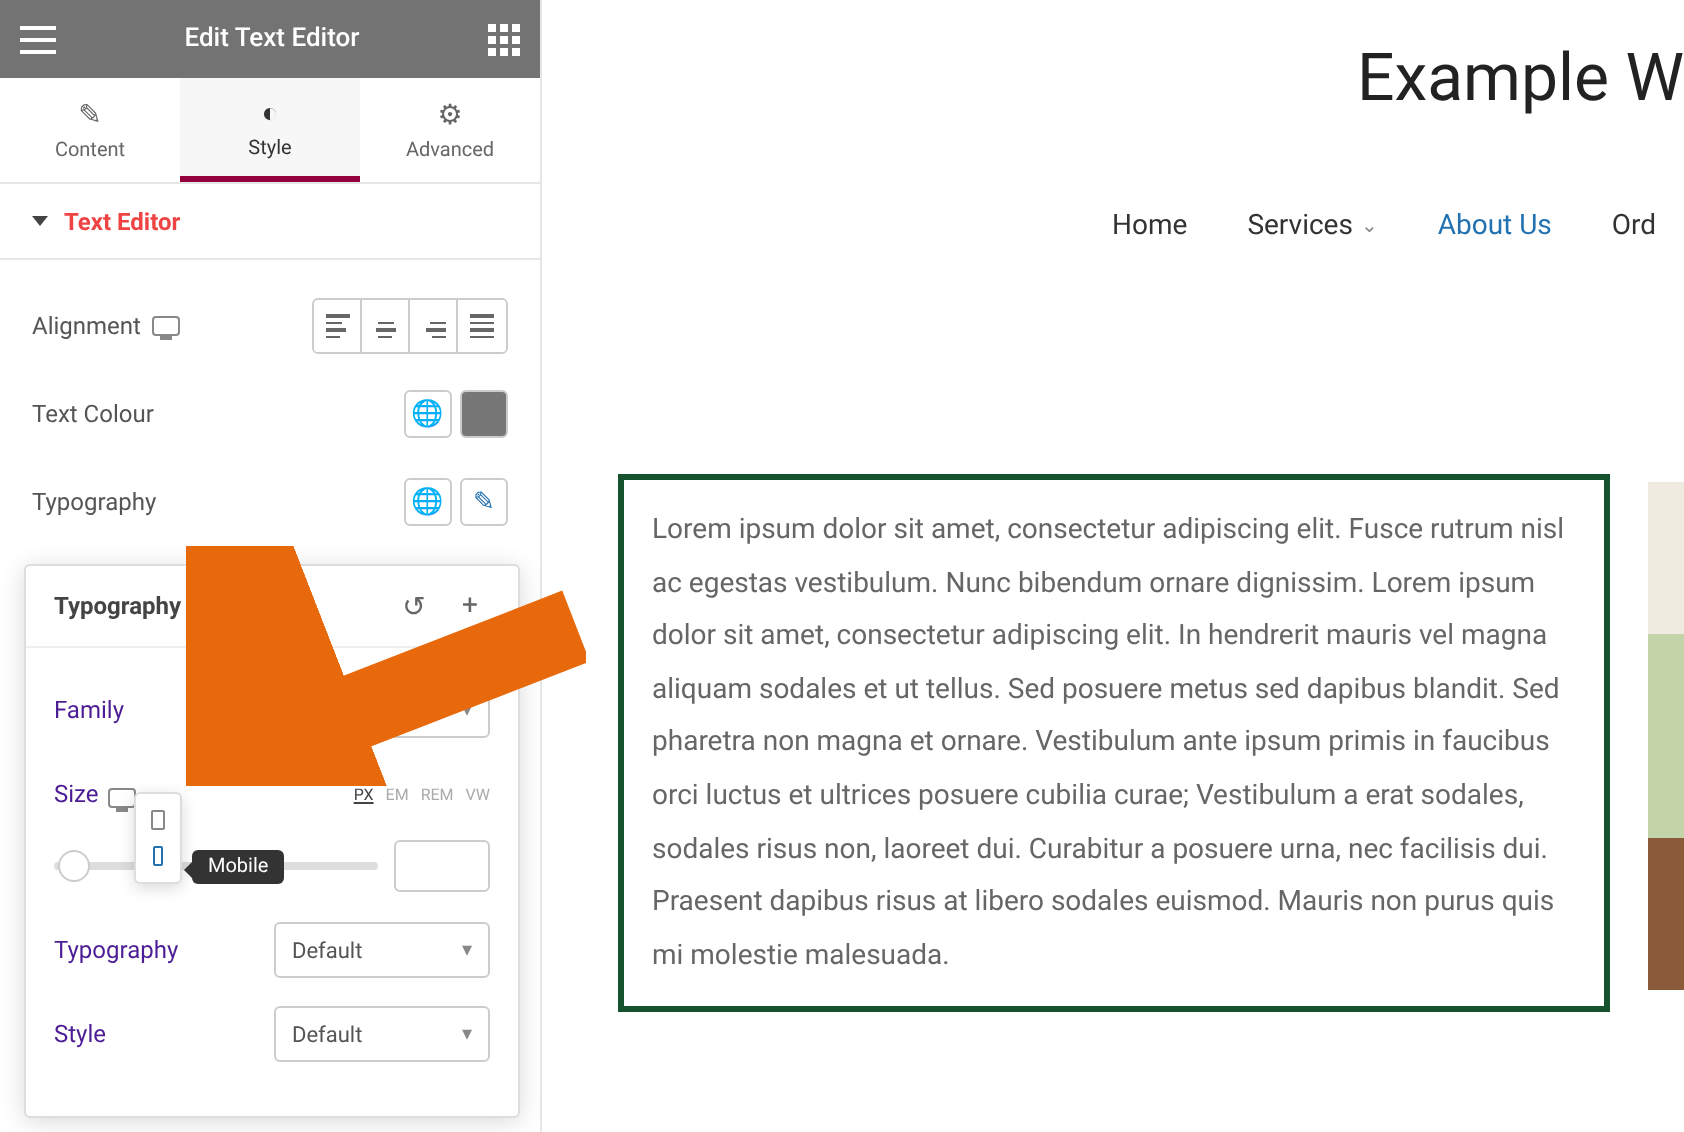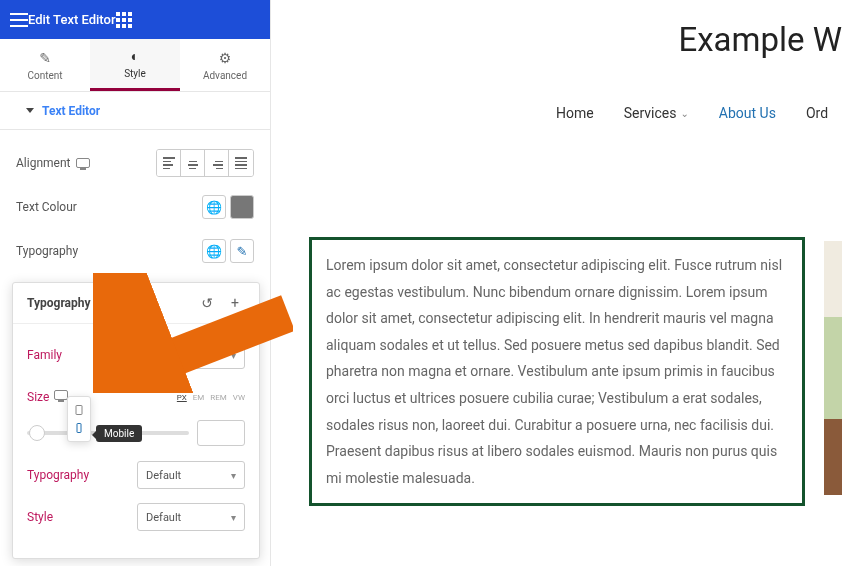--- a/index.html
+++ b/index.html
@@ -1,32 +1,32 @@
 <!DOCTYPE html>
 <html><head>
 <meta charset="utf-8">
 <style>
 * { box-sizing: border-box; margin: 0; padding: 0; font-family: -apple-system, BlinkMacSystemFont, "Segoe UI", Roboto, sans-serif; }
 body { width: 842px; height: 566px; overflow: hidden; position: relative; background: #fff; }
 
 .sidebar { position: absolute; left: 0; top: 0; width: 271px; height: 566px; background: #fff; border-right: 1px solid #e6e6e6; }
 
-.header { height: 39px; background: #1d4ed8; display: flex; align-items: center; justify-content: flex-start; padding: 0 10px; color: #fff; }
+.header { height: 39px; background: #737373; display: flex; align-items: center; justify-content: space-between; padding: 0 10px; color: #fff; }
 .header-title { font-size: 13px; font-weight: 500; }
 .menu-icon { width: 18px; height: 14px; display: flex; flex-direction: column; justify-content: space-between; cursor: pointer; }
 .menu-icon span { height: 2px; background: #fff; }
 .apps-icon { width: 16px; height: 16px; display: grid; grid-template-columns: repeat(3,1fr); grid-template-rows: repeat(3,1fr); gap: 2px; cursor: pointer; }
 .apps-icon span { background: #fff; }
 
 .tabs { height: 53px; display: flex; background: #fff; border-bottom: 1px solid #e6e6e6; }
 .tab { flex: 1; display: flex; flex-direction: column; align-items: center; justify-content: center; font-size: 10px; color: #666; cursor: pointer; }
 .tab.active { background: #f7f7f7; border-bottom: 3px solid #93003c; color: #333; }
 .tab-icon { font-size: 14px; margin-bottom: 4px; }
 
-.section-header { height: 38px; display: flex; align-items: center; padding: 0 26px; border-bottom: 1px solid #e6e6e6; font-size: 12px; font-weight: 700; color: #3b82f6; cursor: pointer; }
+.section-header { height: 38px; display: flex; align-items: center; padding: 0 16px; border-bottom: 1px solid #e6e6e6; font-size: 12px; font-weight: 700; color: #ef4444; cursor: pointer; }
 .caret-down { margin-right: 8px; width: 0; height: 0; border-left: 4px solid transparent; border-right: 4px solid transparent; border-top: 5px solid #444; }
 
 .panel-body { padding: 14px 16px; }
 .row { display: flex; align-items: center; justify-content: space-between; min-height: 38px; margin-bottom: 6px; }
 .row-label { font-size: 12px; color: #555; display: flex; align-items: center; gap: 6px; }
 .device-icon { width: 14px; height: 10px; border: 1.5px solid #888; border-radius: 2px; position: relative; display: inline-block; }
 .device-icon::after { content: ''; position: absolute; width: 6px; height: 2px; background: #888; bottom: -3px; left: 3px; }
 
 .btn-group { display: flex; border: 1px solid #ccc; border-radius: 3px; overflow: hidden; }
 .btn-group button { width: 24px; height: 26px; border: none; border-right: 1px solid #ccc; background: #fff; cursor: pointer; font-size: 11px; color: #555; display: flex; align-items: center; justify-content: center; }
@@ -37,21 +37,21 @@
 .globe-btn { width: 24px; height: 24px; border: 1px solid #ccc; border-radius: 3px; background: #fff; display: flex; align-items: center; justify-content: center; cursor: pointer; color: #2271b1; font-size: 13px; }
 .swatch { width: 24px; height: 24px; background: #777; border: 1px solid #ccc; border-radius: 3px; cursor: pointer; }
 .pencil-btn { width: 24px; height: 24px; border: 1px solid #ccc; border-radius: 3px; background: #fff; display: flex; align-items: center; justify-content: center; cursor: pointer; color: #2271b1; font-size: 13px; }
 
 .popover { position: absolute; left: 12px; top: 282px; width: 248px; background: #fff; border: 1px solid #ddd; border-radius: 3px; box-shadow: 0 2px 12px rgba(0,0,0,0.15); }
 .popover-header { display: flex; align-items: center; justify-content: space-between; padding: 10px 14px; border-bottom: 1px solid #eee; font-size: 12px; font-weight: 700; color: #444; }
 .popover-actions { display: flex; gap: 8px; }
 .popover-actions button { width: 20px; height: 20px; border: none; background: none; cursor: pointer; font-size: 14px; color: #666; }
 .popover-body { padding: 12px 14px 18px; }
 .prow { display: flex; align-items: center; justify-content: space-between; min-height: 38px; margin-bottom: 4px; }
-.prow-label { font-size: 12px; color: #be185d; display: flex; align-items: flex-start; gap: 5px; }
+.prow-label { font-size: 12px; color: #4c1d95; display: flex; align-items: flex-end; gap: 5px; }
 .dropdown { width: 108px; height: 28px; border: 1px solid #ccc; border-radius: 3px; background: #fff; font-size: 11px; color: #555; padding: 0 8px; display: flex; align-items: center; justify-content: space-between; cursor: pointer; }
 .dropdown::after { content: '▾'; color: #888; font-size: 10px; }
 .units { display: flex; gap: 6px; font-size: 8px; color: #aaa; padding-left: 24px; }
 .units span { cursor: pointer; }
 .units .active { color: #444; text-decoration: underline; }
 .slider-row { display: flex; align-items: center; gap: 8px; margin-bottom: 10px; }
 .slider { flex: 1; height: 4px; background: #ddd; border-radius: 2px; position: relative; }
 .slider-thumb { position: absolute; left: 2px; top: -6px; width: 16px; height: 16px; background: #fff; border: 1px solid #ccc; border-radius: 50%; cursor: pointer; }
 .slider-input { width: 48px; height: 26px; border: 1px solid #ccc; border-radius: 3px; }
 

